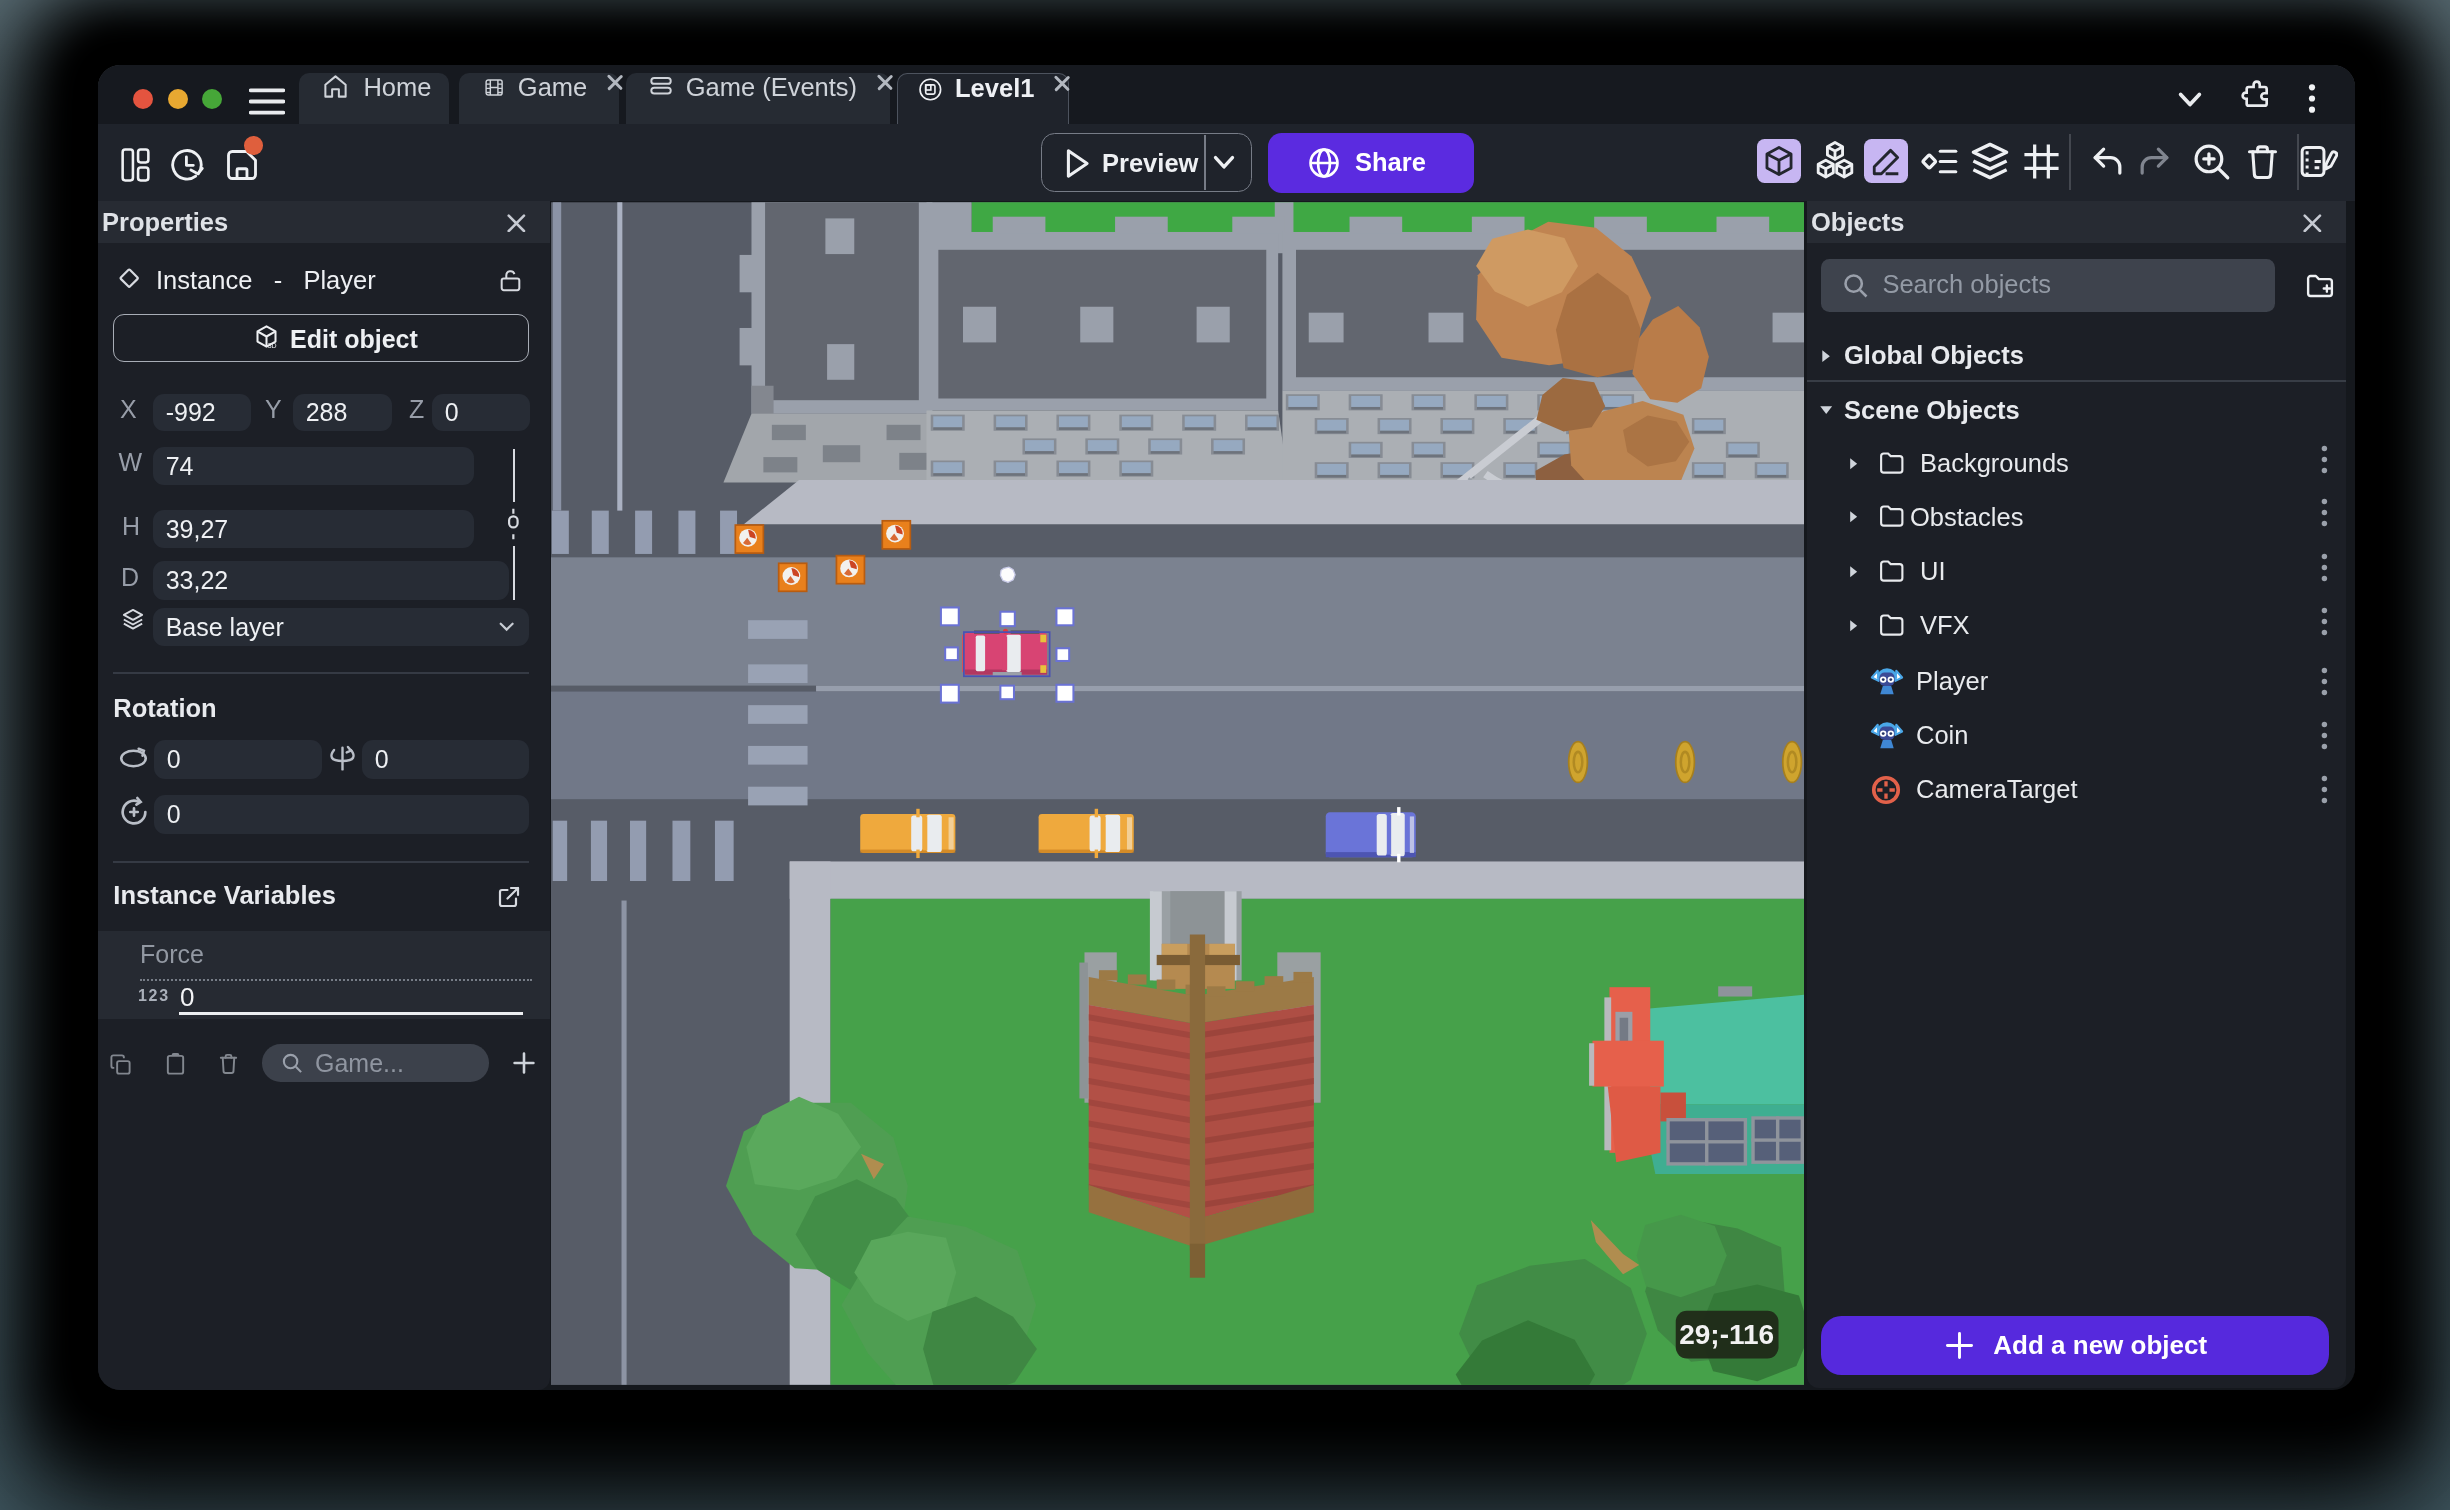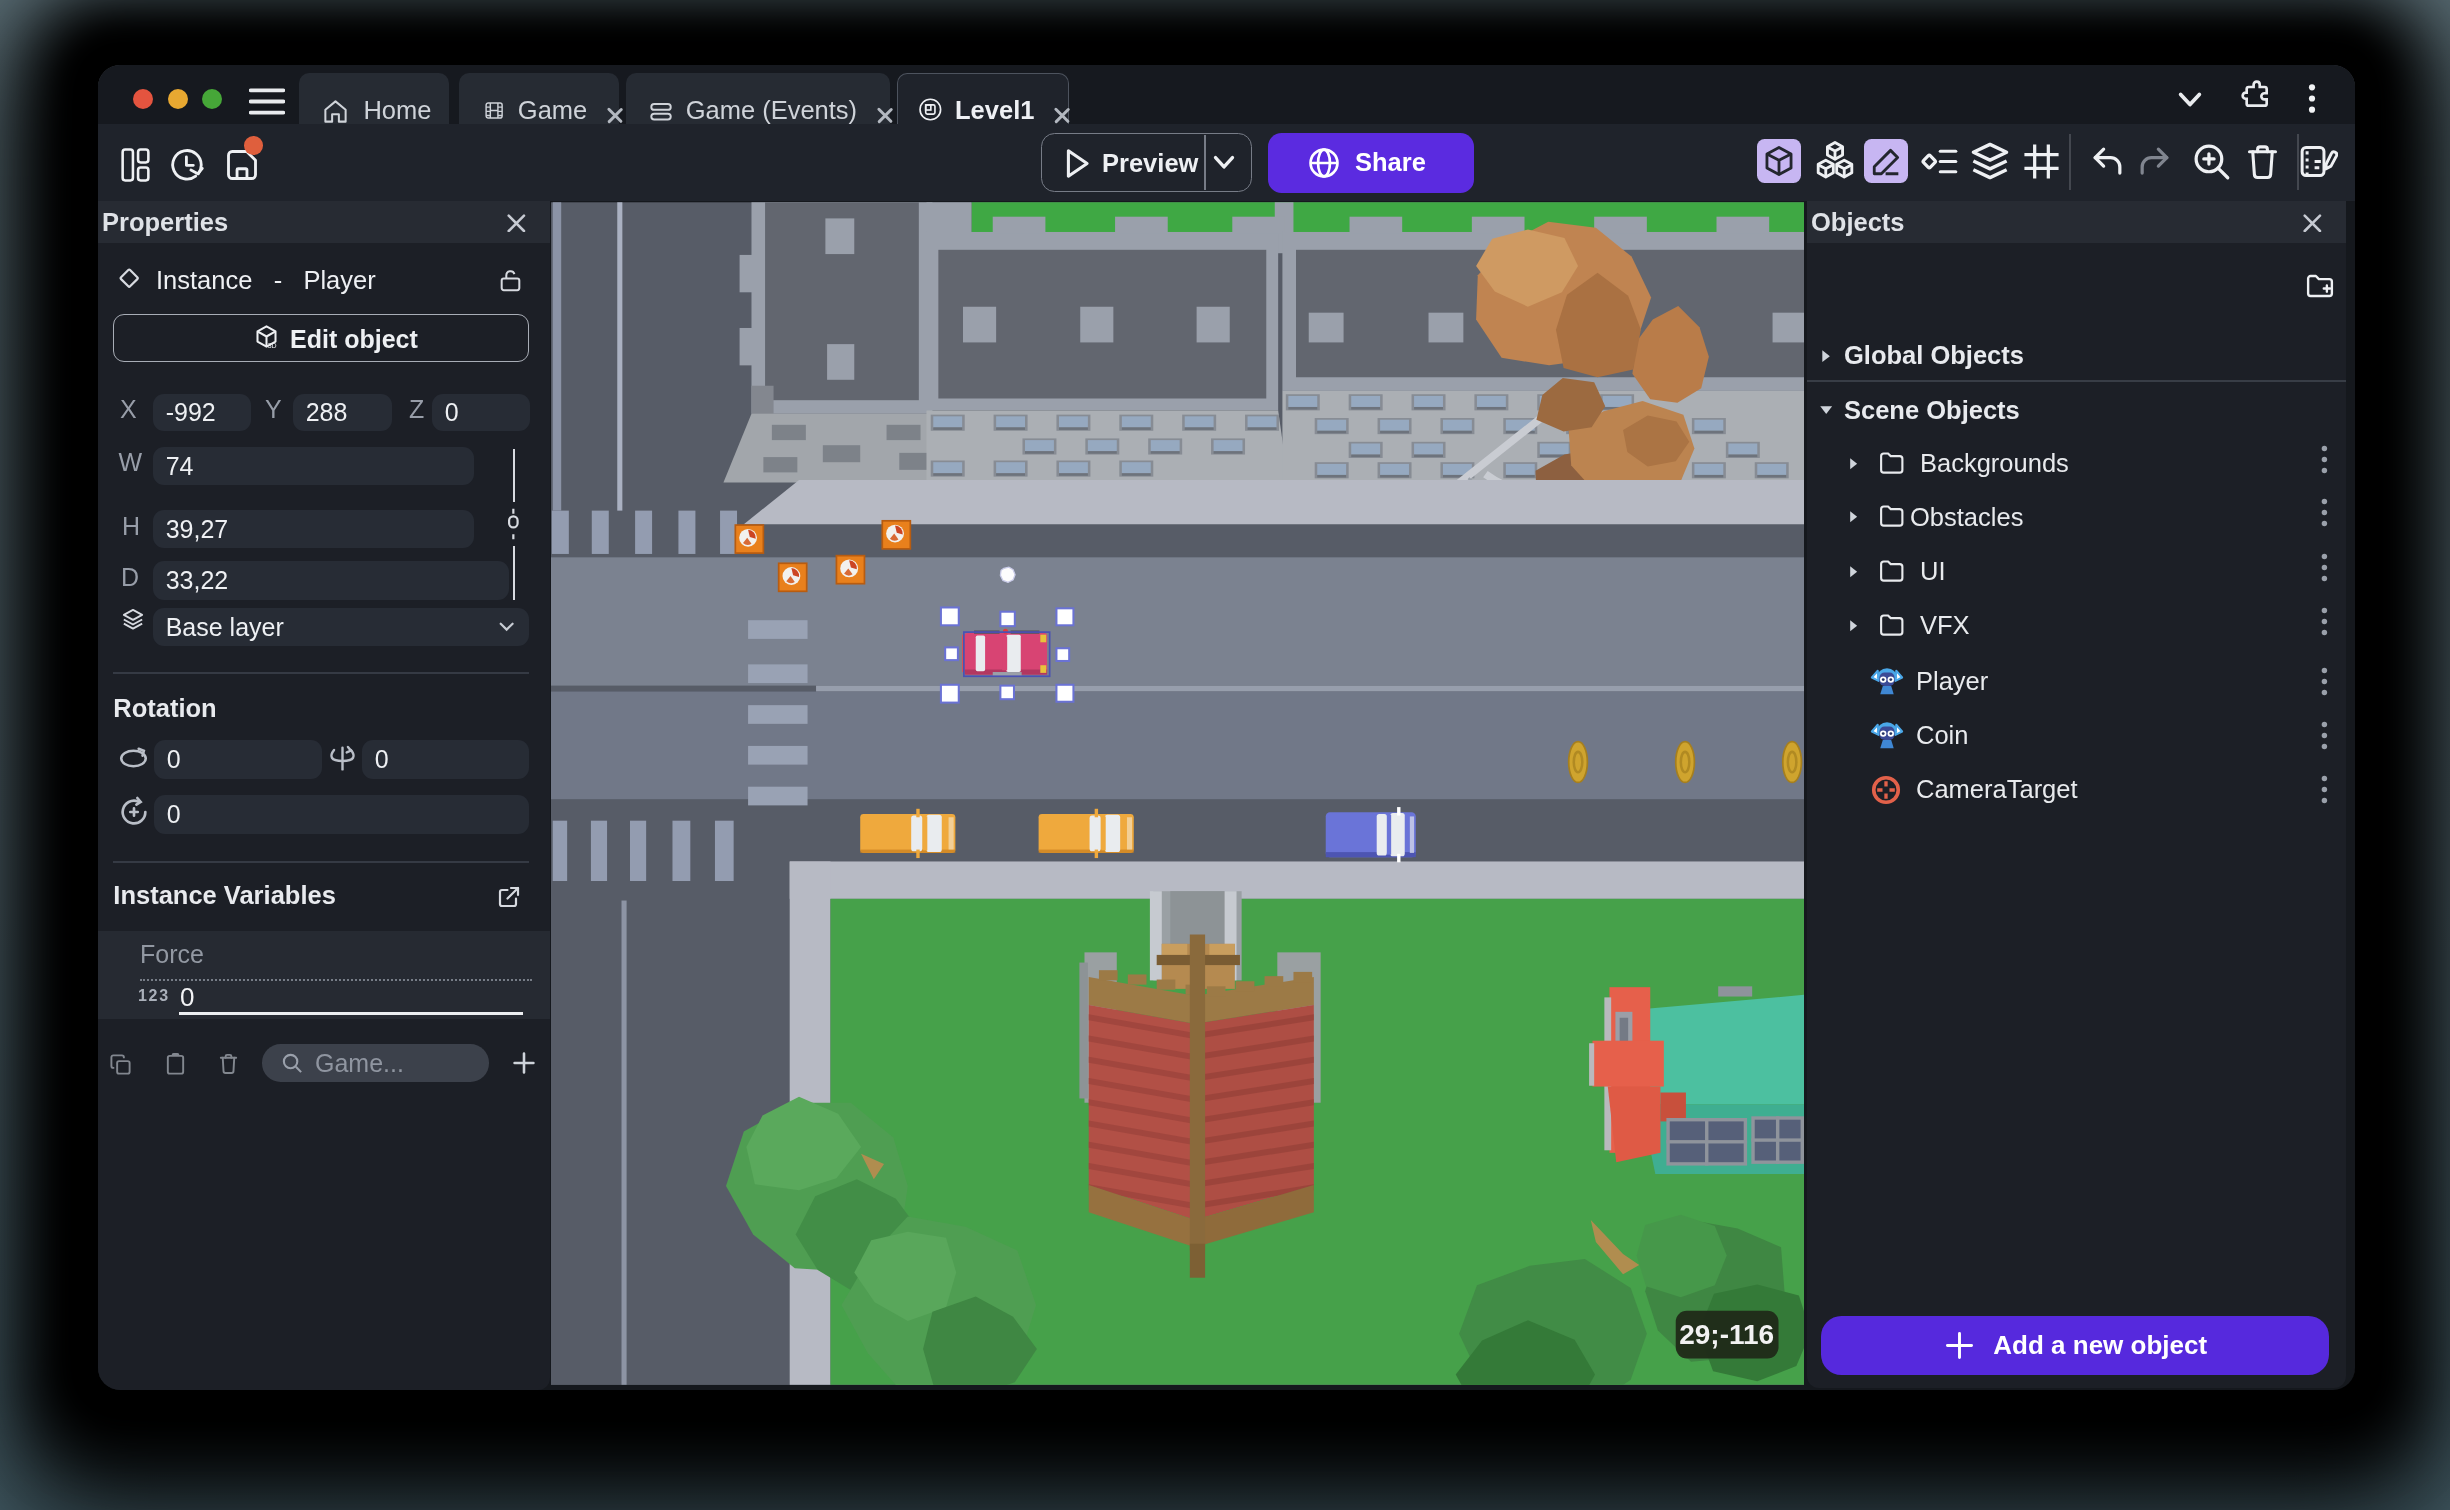--- a/index.html
+++ b/index.html
@@ -6,21 +6,21 @@
   html,body { width:2450px; height:1510px; }
   body { background:linear-gradient(180deg,#5d7179 0%,#576c75 55%,#47616b 100%); font-family:"Liberation Sans", sans-serif; position:relative; overflow:hidden; }
   .shadowwrap { position:absolute; left:98px; top:65px; width:2257px; height:1325px; border-radius:22px;
     box-shadow: 0 0 59px 64px rgba(0,0,0,0.97), 0 42px 119px 93px rgba(0,0,0,0.88), 0 0 25.5px 34px #000; background:#000; }
   .window { position:absolute; left:98px; top:65px; width:2257px; height:1325px; border-radius:22px;
     background:#15181d; overflow:hidden; box-shadow: inset 0 1.7px 0 rgba(160,170,185,0.25); }
   .titlebar { position:absolute; left:0; top:0; width:100%; height:59px; background:#16191f; }
   .tl { position:absolute; top:24px; width:20.4px; height:20.4px; border-radius:50%; }
   .toolbar { position:absolute; left:0; top:59px; width:100%; height:77px; background:#1f232b; }
   .tab { position:absolute; top:7.6px; height:52px; border-radius:10.2px 10.2px 0 0; background:#262b33;
-    display:flex; align-items:flex-end; color:#cfd3d9; font-size:25.5px; white-space:nowrap; }
+    display:flex; align-items:flex-start; color:#cfd3d9; font-size:25.5px; white-space:nowrap; }
   .tab .x { margin-left:18.7px; }
   .xicon { position:relative; width:18.7px; height:18.7px; }
   .xicon:before, .xicon:after { content:""; position:absolute; left:-0.8px; top:8.5px; width:20.4px; height:2.5px; border-radius:1.7px; background:#b3b8c0; }
   .xicon:before { transform:rotate(45deg); }
   .xicon:after { transform:rotate(-45deg); }
   .panel { position:absolute; background:#1c1f26; }
   .phead { position:absolute; left:0; top:0; width:100%; height:42px; background:#272b33; color:#dfe2e7;
     font-size:25.5px; font-weight:bold; display:flex; align-items:center; padding-left:4px; }
   .ibox { position:absolute; background:#272c35; border-radius:11px; color:#eef0f3; font-size:25px; display:flex; align-items:center; padding-left:12.7px; }
   .lbl { position:absolute; color:#979da8; font-size:25px; }
@@ -762,20 +762,27 @@
         <path d="M14 3v22M3 14h22"></path>
       </svg>
   </div>
 
   <div class="panel" id="objs" style="left:1709px;top:136px;width:539px;height:1187px;border-radius:12px;">
     <div class="phead">Objects
       <svg style="position:absolute;right:24px;top:12.7px" width="18.7" height="18.7" viewBox="0 0 22 22" stroke="#c6cad2" stroke-width="3" stroke-linecap="round">
           <path d="M2 2 20 20M20 2 2 20"></path>
         </svg>
     </div>
+    <div style="position:absolute;left:14.4px;top:58px;width:454px;height:53px;background:#3e434d;border-radius:8.5px;">
+      <svg style="position:absolute;left:20.4px;top:12.7px" width="28" height="28" viewBox="0 0 24 24" fill="none" stroke="#9aa0ab" stroke-width="2.2">
+          <circle cx="10" cy="10" r="7"></circle>
+          <line x1="15.5" y1="15.5" x2="21" y2="21"></line>
+        </svg>
+      <div style="position:absolute;left:61px;top:11px;font-size:25.5px;color:#939aa5;">Search objects</div>
+    </div>
     <svg style="position:absolute;left:498px;top:70px" width="30" height="30" viewBox="0 0 24 24" fill="none" stroke="#eef0f3" stroke-width="1.9" stroke-linejoin="round">
       <path d="M2.5 6a2 2 0 0 1 2-2h4.2l2.4 2.5h8.4a2 2 0 0 1 2 2V18a2 2 0 0 1-2 2h-15a2 2 0 0 1-2-2z"></path>
       <path d="M17.5 11.5v5M15 14h5" stroke-linecap="round"></path>
     </svg>
     <svg style="position:absolute;left:13.6px;top:148px" width="10.2" height="14.4" viewBox="0 0 12 17" fill="#cfd4db">
         <path d="M1.5 1.5 10.5 8.5 1.5 15.5z"></path>
       </svg>
     <div class="sec" style="left:37px;top:140px;">Global Objects</div>
     <div style="position:absolute;left:0;top:179px;width:539px;height:1.7px;background:#383d46;"></div>
     <svg style="position:absolute;left:12px;top:204px" width="14.4" height="10.2" viewBox="0 0 17 12" fill="#cfd4db">

